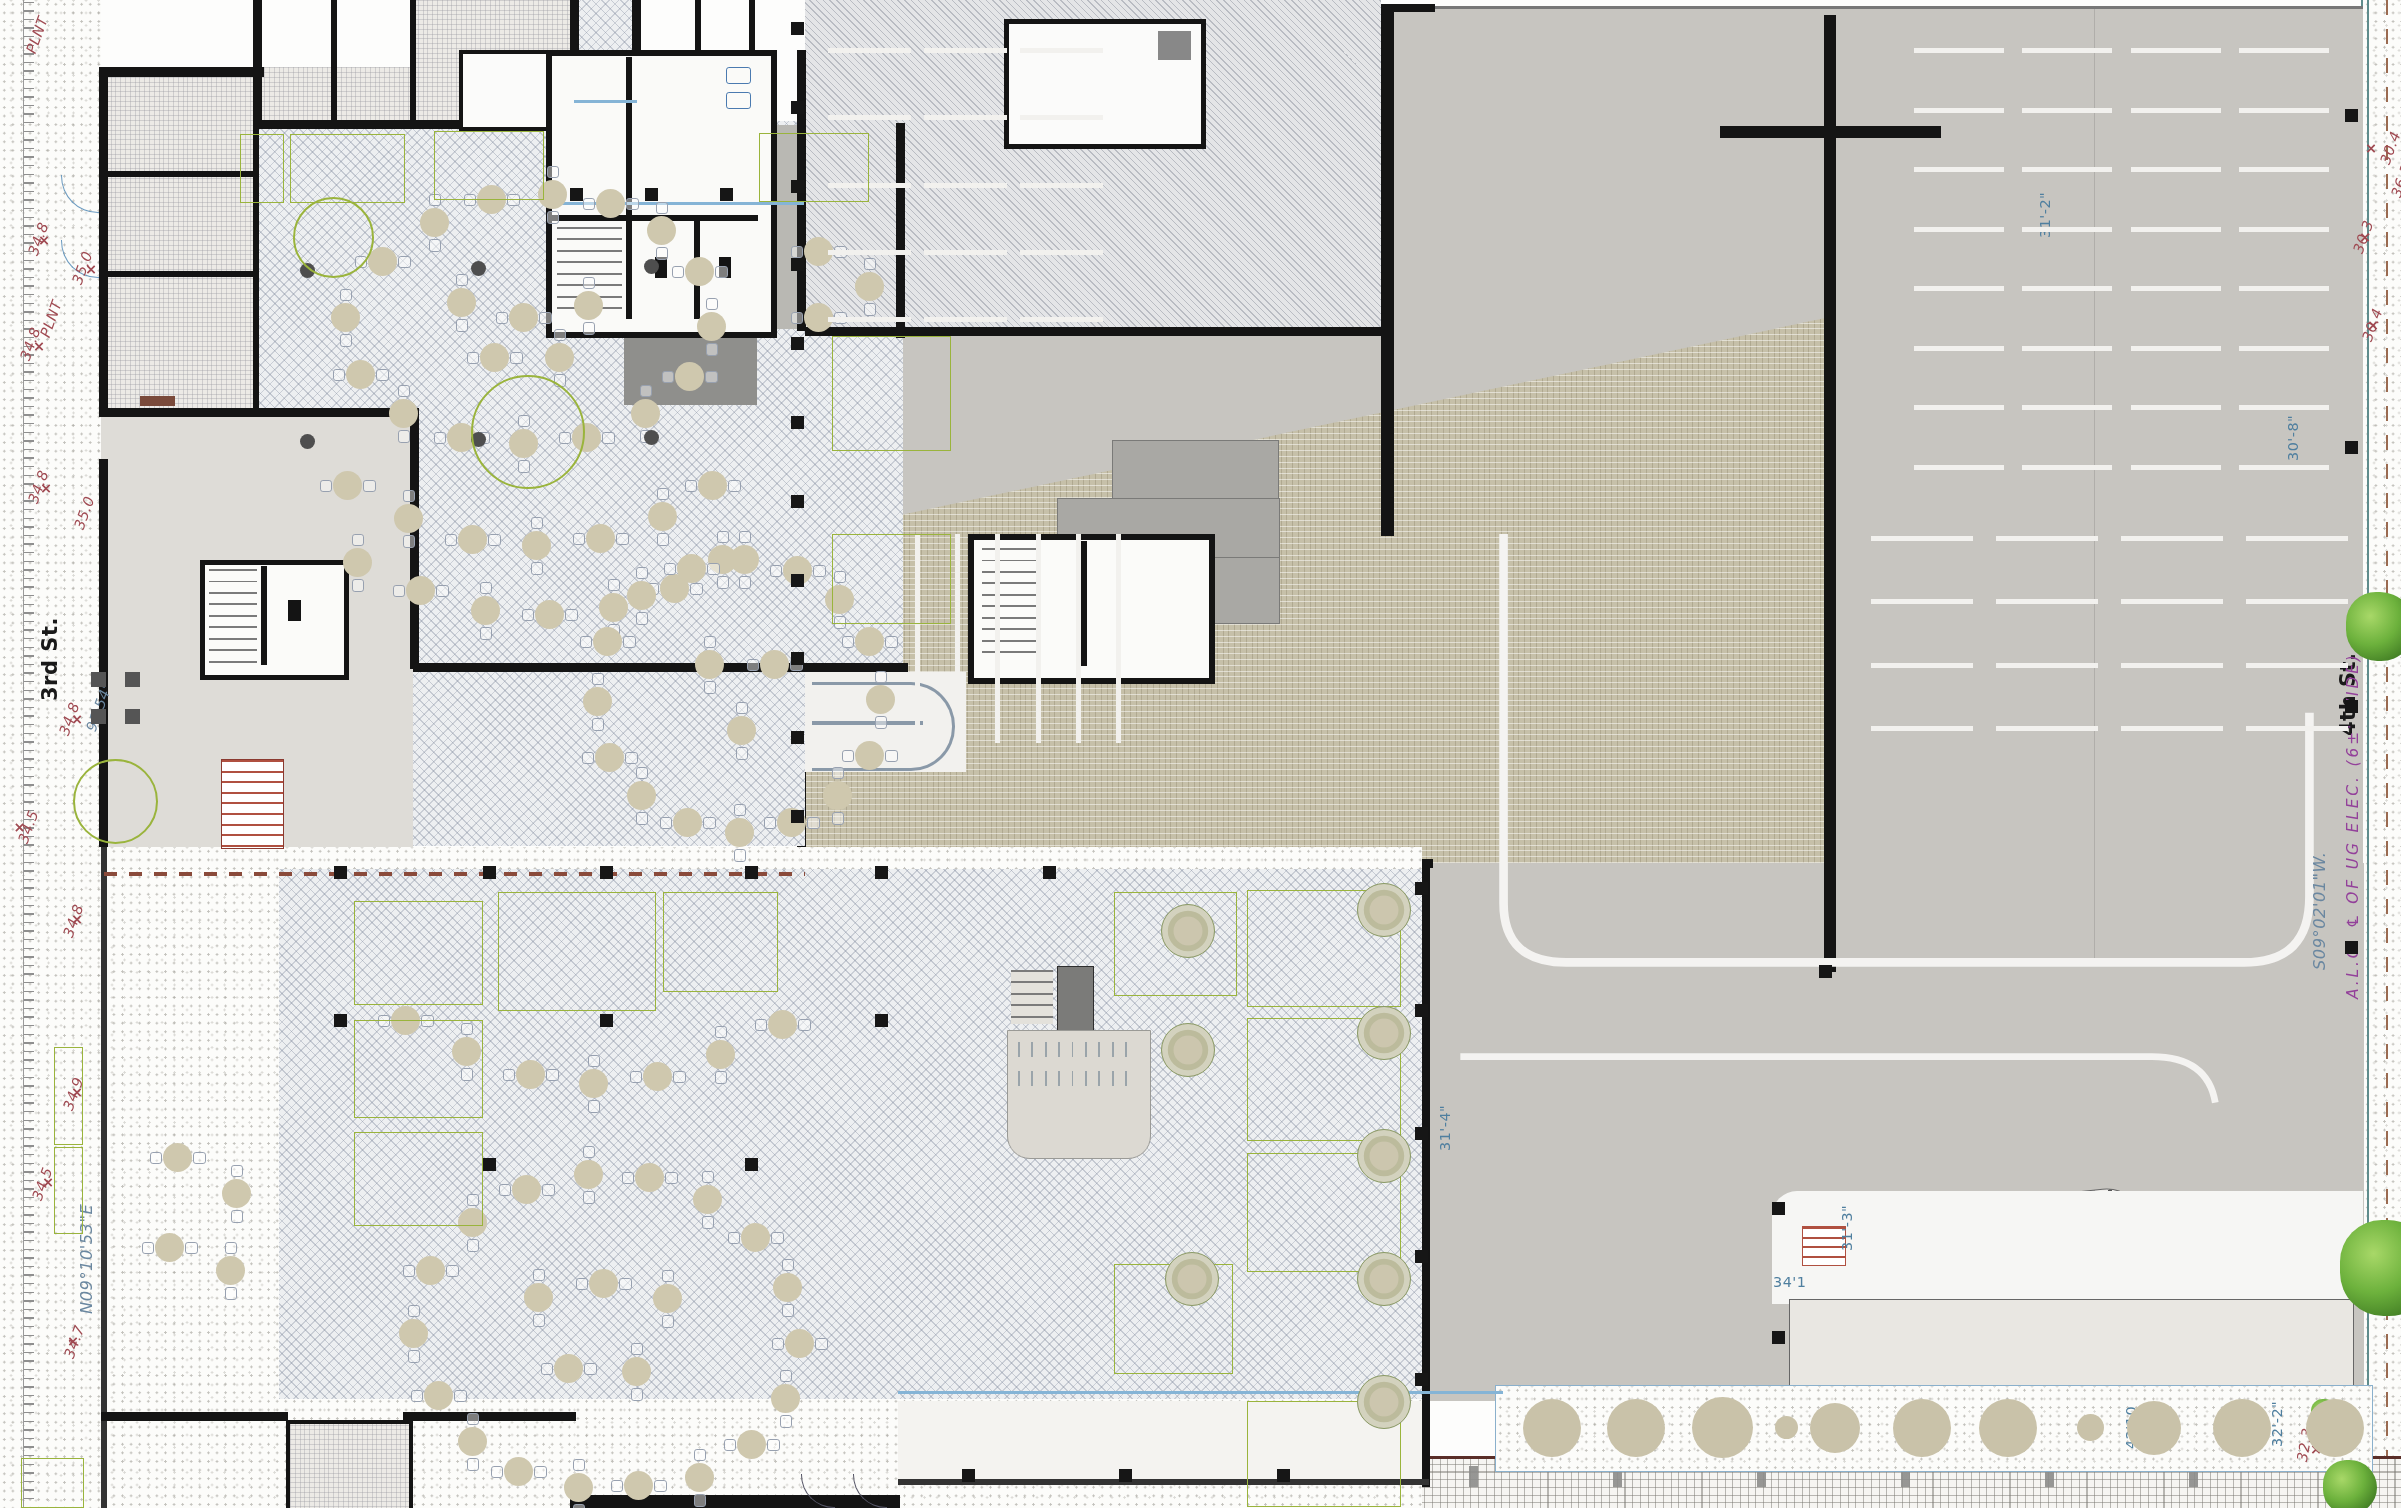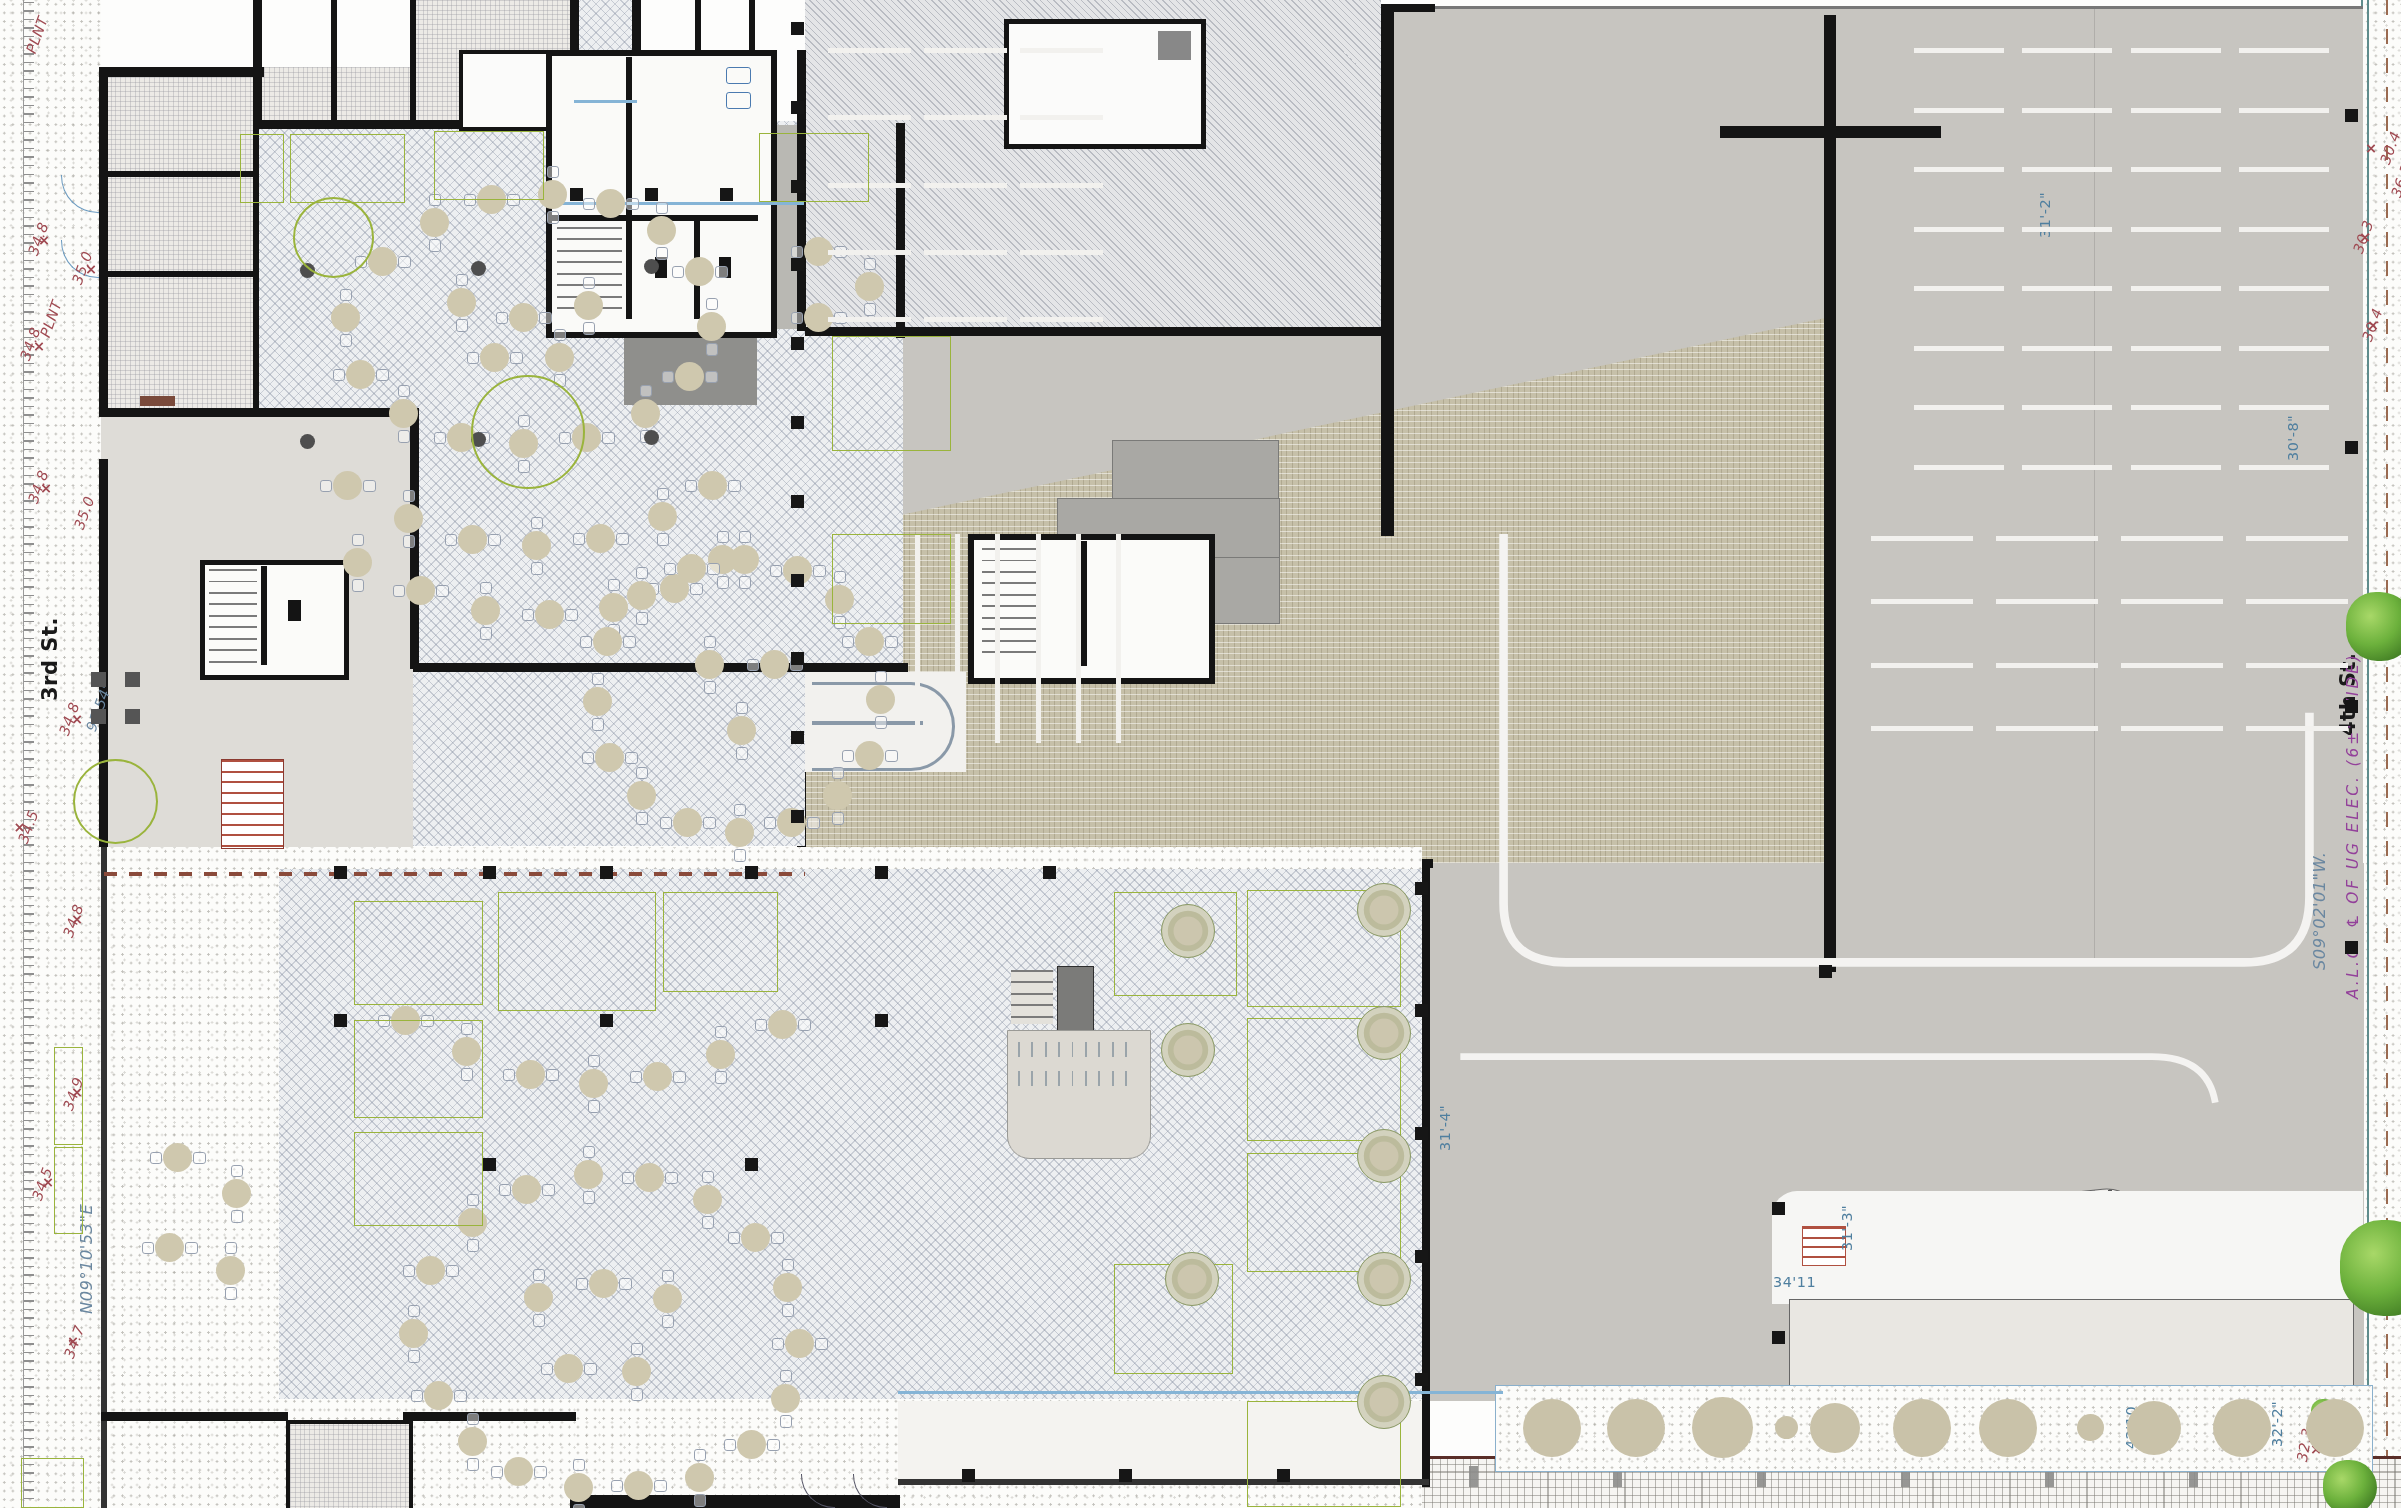--- a/index.html
+++ b/index.html
@@ -214,21 +214,21 @@
     <div class="ann m" style="left: 61px; top: 1355px; transform: rotate(-70deg); font-size: 14.4px;">34.7</div>
     <div class="ann m" style="left: 2377px; top: 161px; transform: rotate(-70deg); font-size: 14.4px;">30.4</div>
     <div class="ann m" style="left: 2388px; top: 194px; transform: rotate(-70deg); font-size: 14.4px;">36.3</div>
     <div class="ann m" style="left: 2350px; top: 250px; transform: rotate(-70deg); font-size: 14.4px;">30.3</div>
     <div class="ann m" style="left: 2359px; top: 338px; transform: rotate(-70deg); font-size: 14.4px;">30.4</div>
     <div class="ann m" style="left: 2294px; top: 1460px; transform: rotate(-80deg); font-size: 14.4px;">32.3</div>
     <div class="ann b" style="left: 2037px; top: 238px; transform: rotate(-90deg); font-size: 14.4px;">31'-2"</div>
     <div class="ann b" style="left: 2285px; top: 461px; transform: rotate(-90deg); font-size: 14.4px;">30'-8"</div>
     <div class="ann b" style="left: 1437px; top: 1151px; transform: rotate(-90deg); font-size: 14.4px;">31'-4"</div>
     <div class="ann b" style="left: 1839px; top: 1251px; transform: rotate(-90deg); font-size: 14.4px;">31'-3"</div>
-    <div class="ann b" style="left: 1773px; top: 1274px; transform: rotate(0deg); font-size: 14.4px;">34'11</div>
+    <div class="ann b" style="left: 1773px; top: 1274px; transform: rotate(0deg); font-size: 14.4px;">34'1</div>
     <div class="ann b" style="left: 2123px; top: 1449px; transform: rotate(-90deg); font-size: 14.4px;">42'10</div>
     <div class="ann b" style="left: 2269px; top: 1447px; transform: rotate(-90deg); font-size: 14.4px;">32'-2"</div>
     <div class="xm" style="left: 38px; top: 232px;">×</div>
     <div class="xm" style="left: 85px; top: 261px;">×</div>
     <div class="xm" style="left: 33px; top: 338px;">×</div>
     <div class="xm" style="left: 40px; top: 480px;">×</div>
     <div class="xm" style="left: 71px; top: 711px;">×</div>
     <div class="xm" style="left: 13.4px; top: 819px;">×</div>
     <div class="xm" style="left: 71px; top: 911px;">×</div>
     <div class="xm" style="left: 71px; top: 1084px;">×</div>

